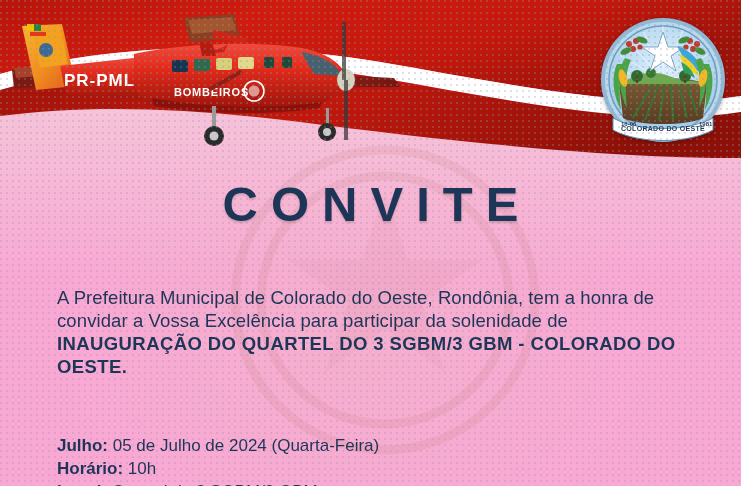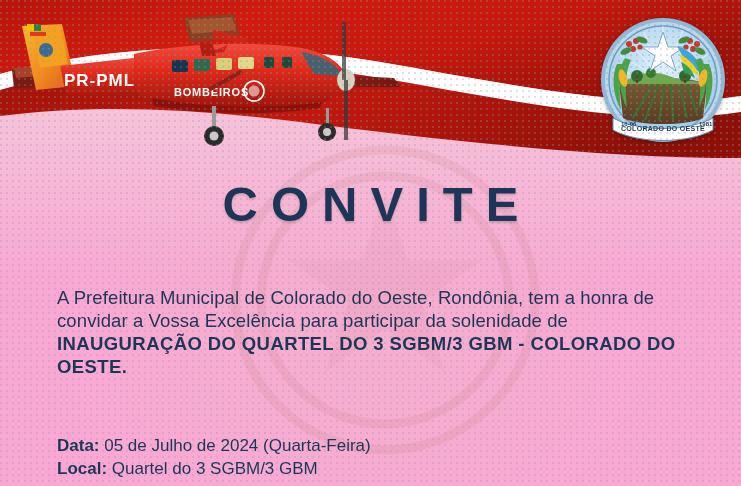--- a/index.html
+++ b/index.html
@@ -320,21 +320,24 @@
   <div class="content">
 
     <div class="title">CONVITE</div>
 
     <div class="body-copy">
       <span>A Prefeitura Municipal de Colorado do Oeste, Rondônia, tem a honra de convidar a Vossa Excelência para participar da solenidade de </span><b>INAUGURAÇÃO DO QUARTEL DO 3 SGBM/3 GBM - COLORADO DO OESTE.</b>
     </div>
 
     <div class="details">
       <div class="row">
-        <span class="lbl">Data:</span><span> 05 de Julho de 2024 (Quarta-Feira)</span>
+        <span class="lbl">Julho:</span><span> 05 de Julho de 2024 (Quarta-Feira)</span>
+      </div>
+      <div class="row">
+        <span class="lbl">Horário:</span><span> 10h</span>
       </div>
       <div class="row">
         <span class="lbl">Local:</span><span> Quartel do 3 SGBM/3 GBM</span>
       </div>
     </div>
 
   </div>
 </div>
 
 </body></html>

